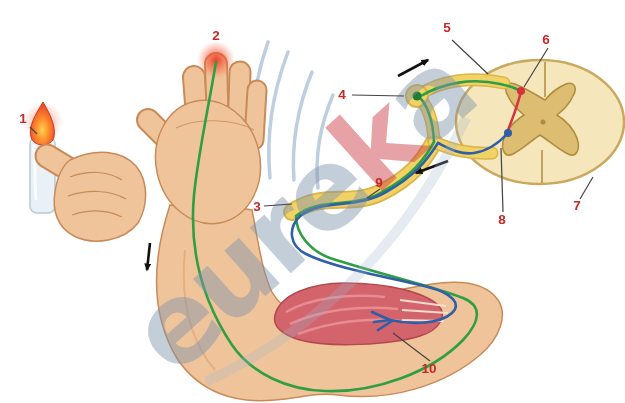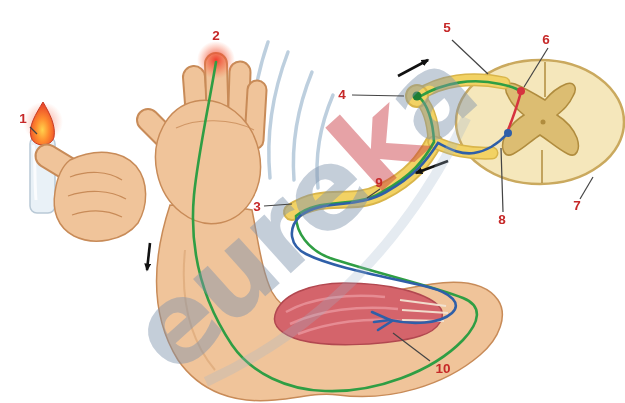--- a/index.html
+++ b/index.html
@@ -212,15 +212,15 @@
 
 <div class="label" style="left:23px;  top:119px;">1</div>
 <div class="label" style="left:216px; top:36px;">2</div>
 <div class="label" style="left:257px; top:207px;">3</div>
 <div class="label" style="left:342px; top:95px;">4</div>
 <div class="label" style="left:447px; top:28px;">5</div>
 <div class="label" style="left:546px; top:40px;">6</div>
 <div class="label" style="left:577px; top:206px;">7</div>
 <div class="label" style="left:502px; top:220px;">8</div>
 <div class="label" style="left:379px; top:183px;">9</div>
-<div class="label" style="left:443px; top:369px;">10</div>
+<div class="label" style="left:429px; top:369px;">10</div>
 
 </div>
 
 </body></html>

